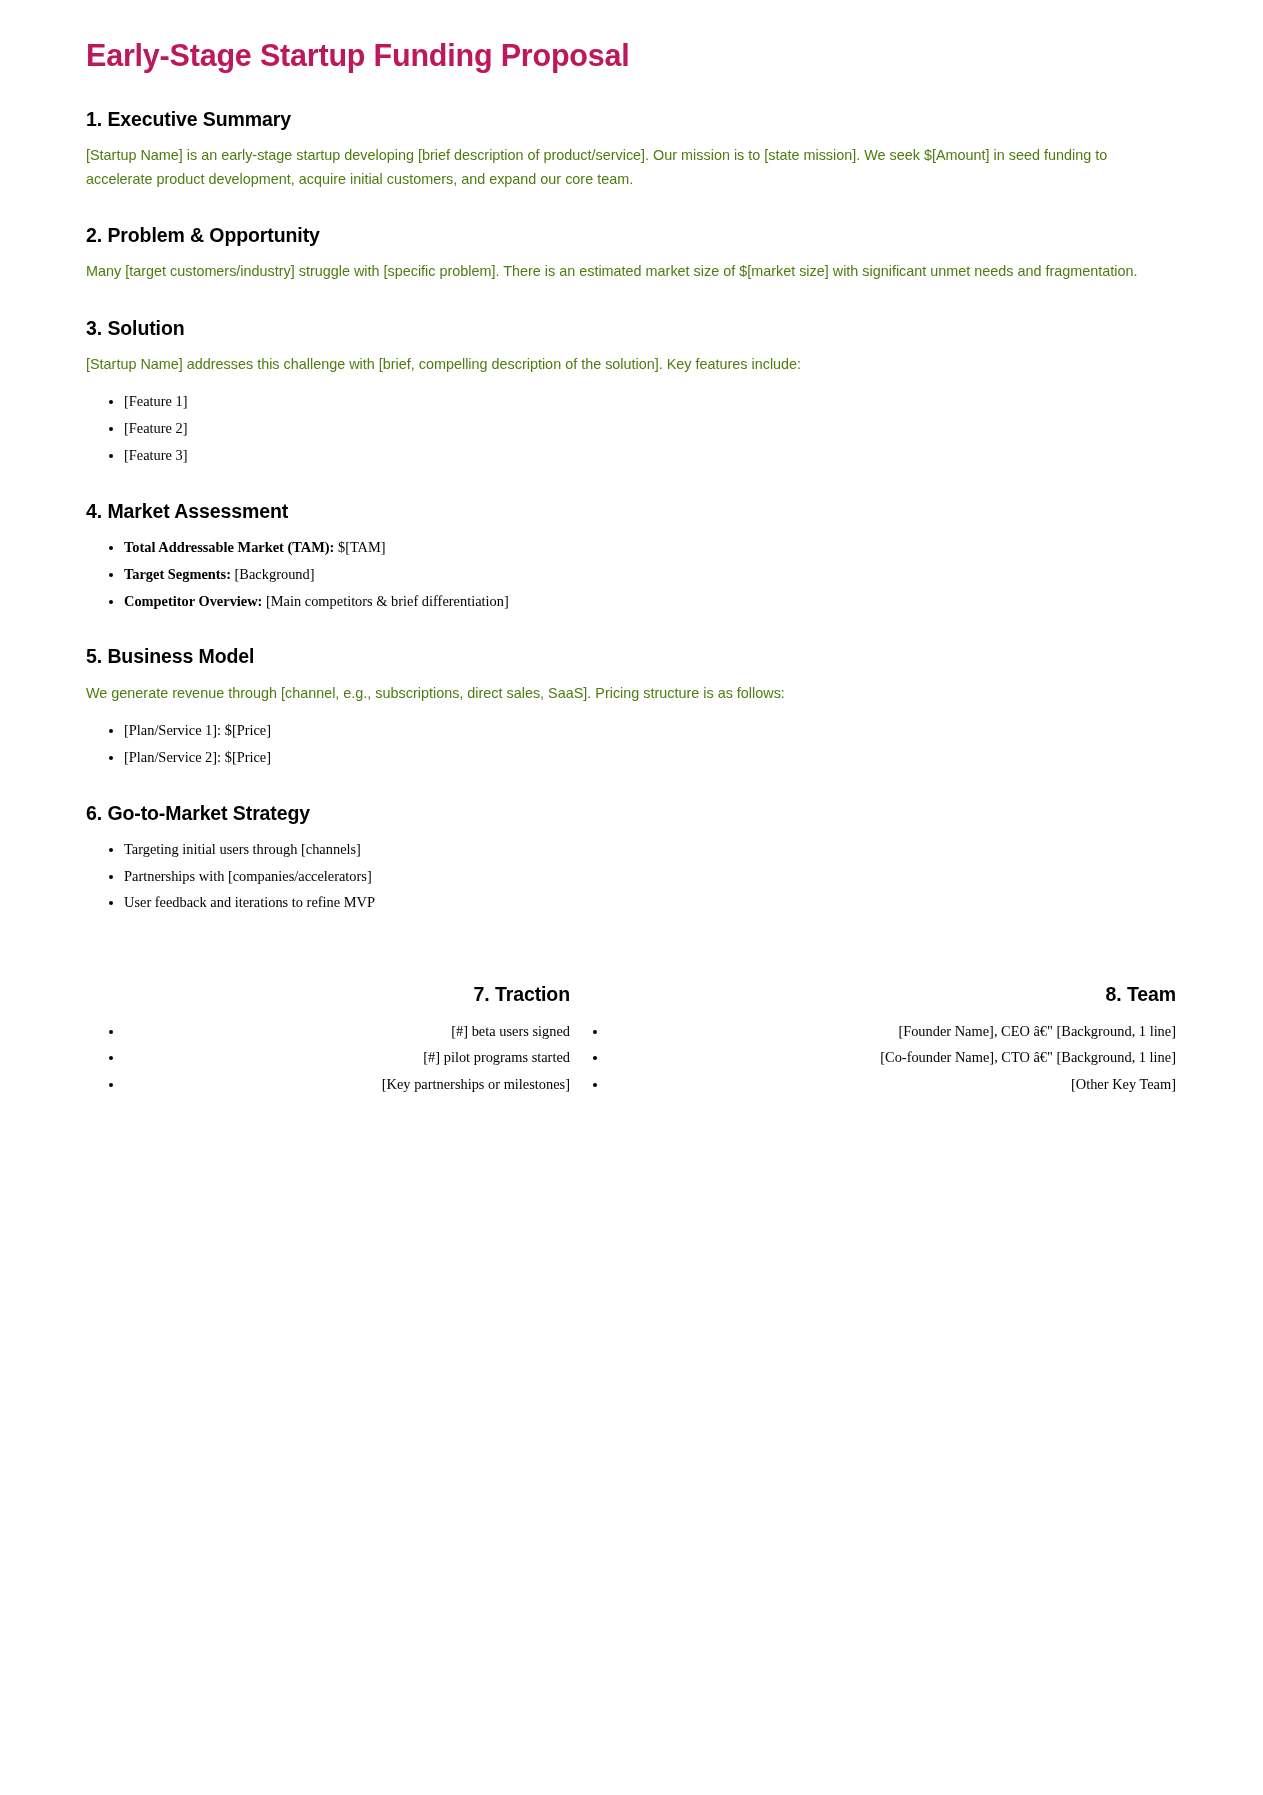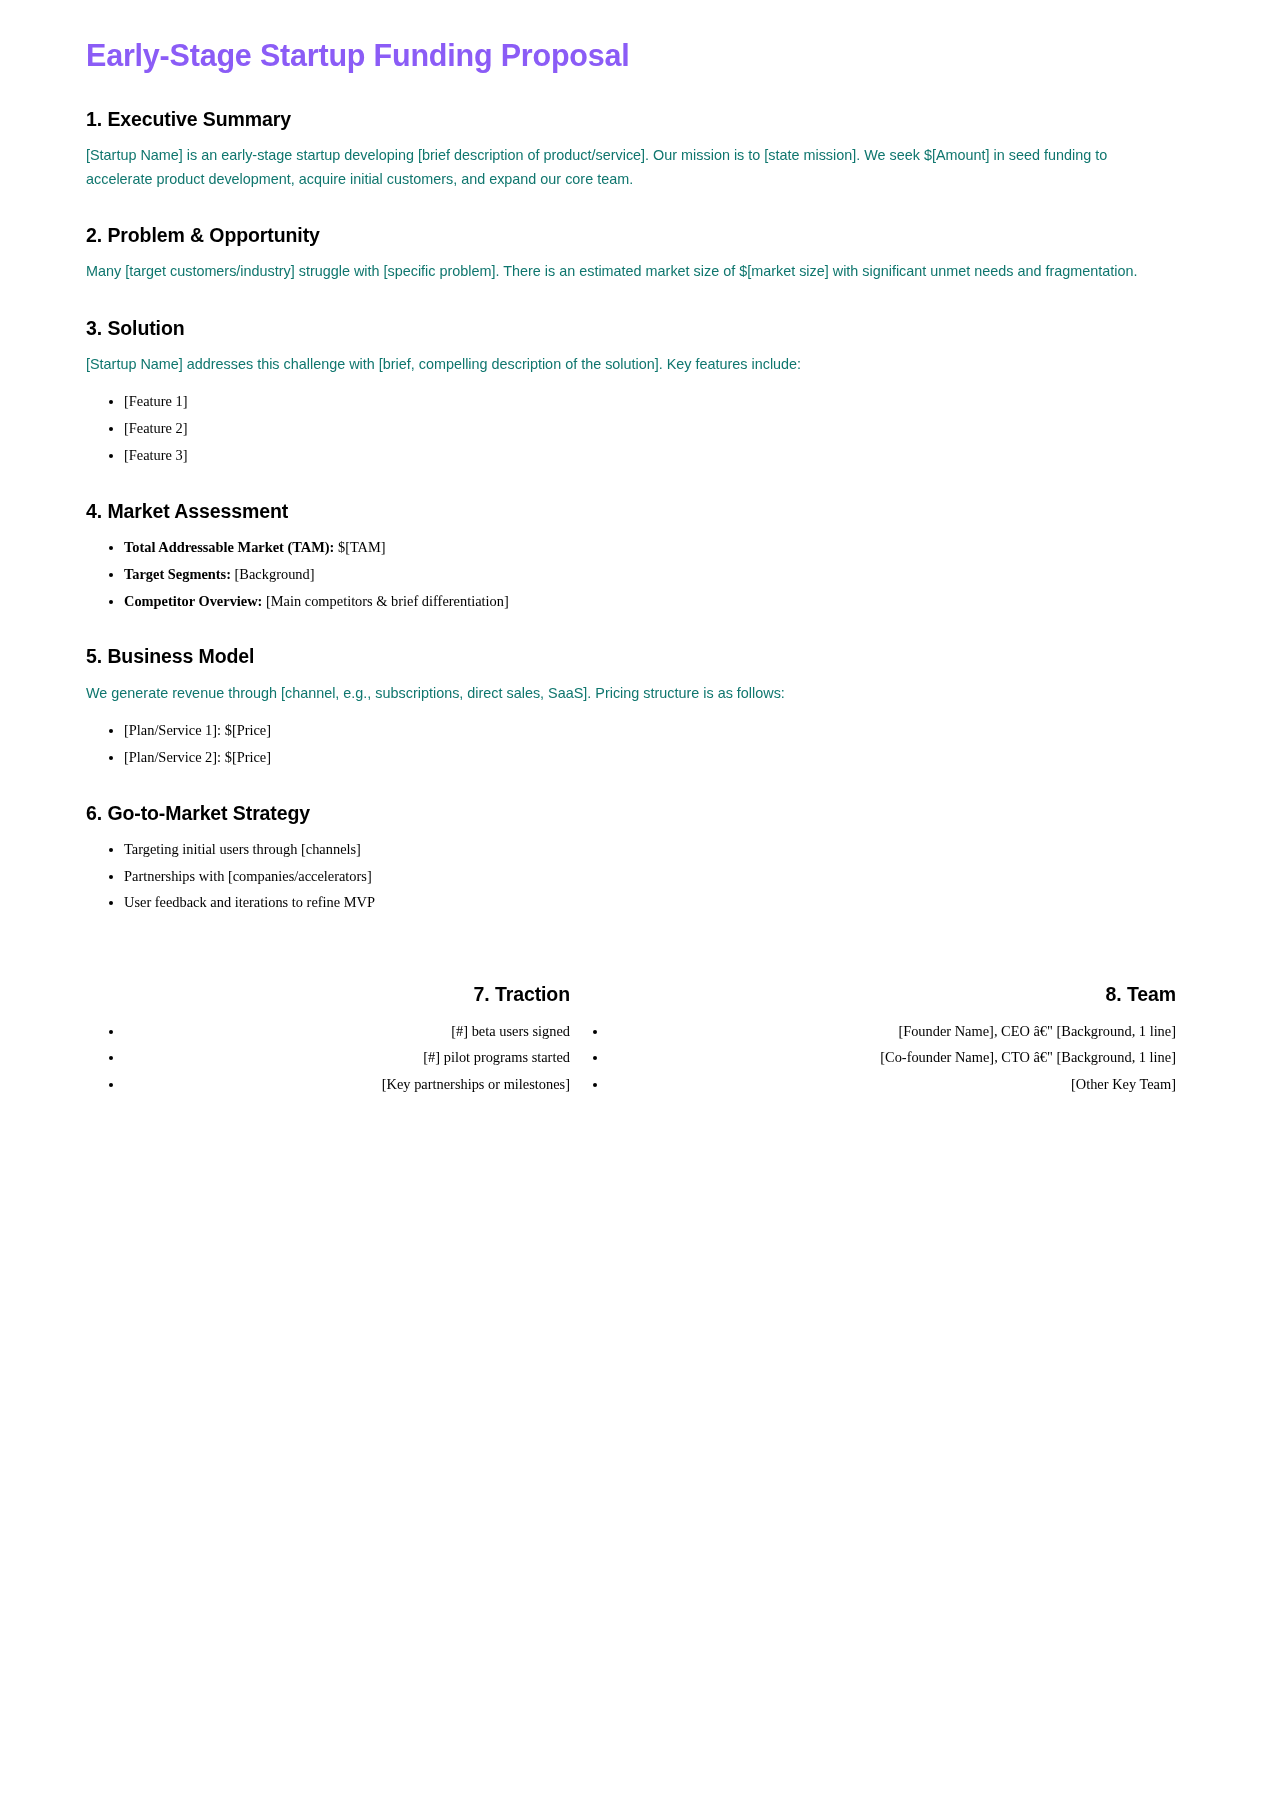--- a/index.html
+++ b/index.html
@@ -35,38 +35,38 @@
     left: 86px;
     top: 38px;
     width: 1090px;
   }
   h1.doc-title {
     font-size: 30.5px;
     font-weight: bold;
     line-height: 1.18;
     margin: 0 0 34px 0;
     letter-spacing: -0.2px;
-    color: #8b5cf6;
+    color: #be185d;
   }
   h2.section-title {
     font-size: 19.5px;
     font-weight: bold;
     line-height: 1.2;
     margin: 8px 0 13px 0;
     letter-spacing: -0.1px;
     color: #000;
   }
   section.block {
     margin: 0 0 33px 0;
   }
   p.body-text {
     font-size: 14.4px;
     line-height: 1.62;
     margin: 0;
-    color: #0f766e;
+    color: #4d7c0f;
     max-width: 1065px;
   }
   p.body-text + ul.bullets {
     margin-top: 14px;
   }
   ul.bullets {
     margin: 0;
     padding-left: 38px;
     list-style-type: disc;
   }

